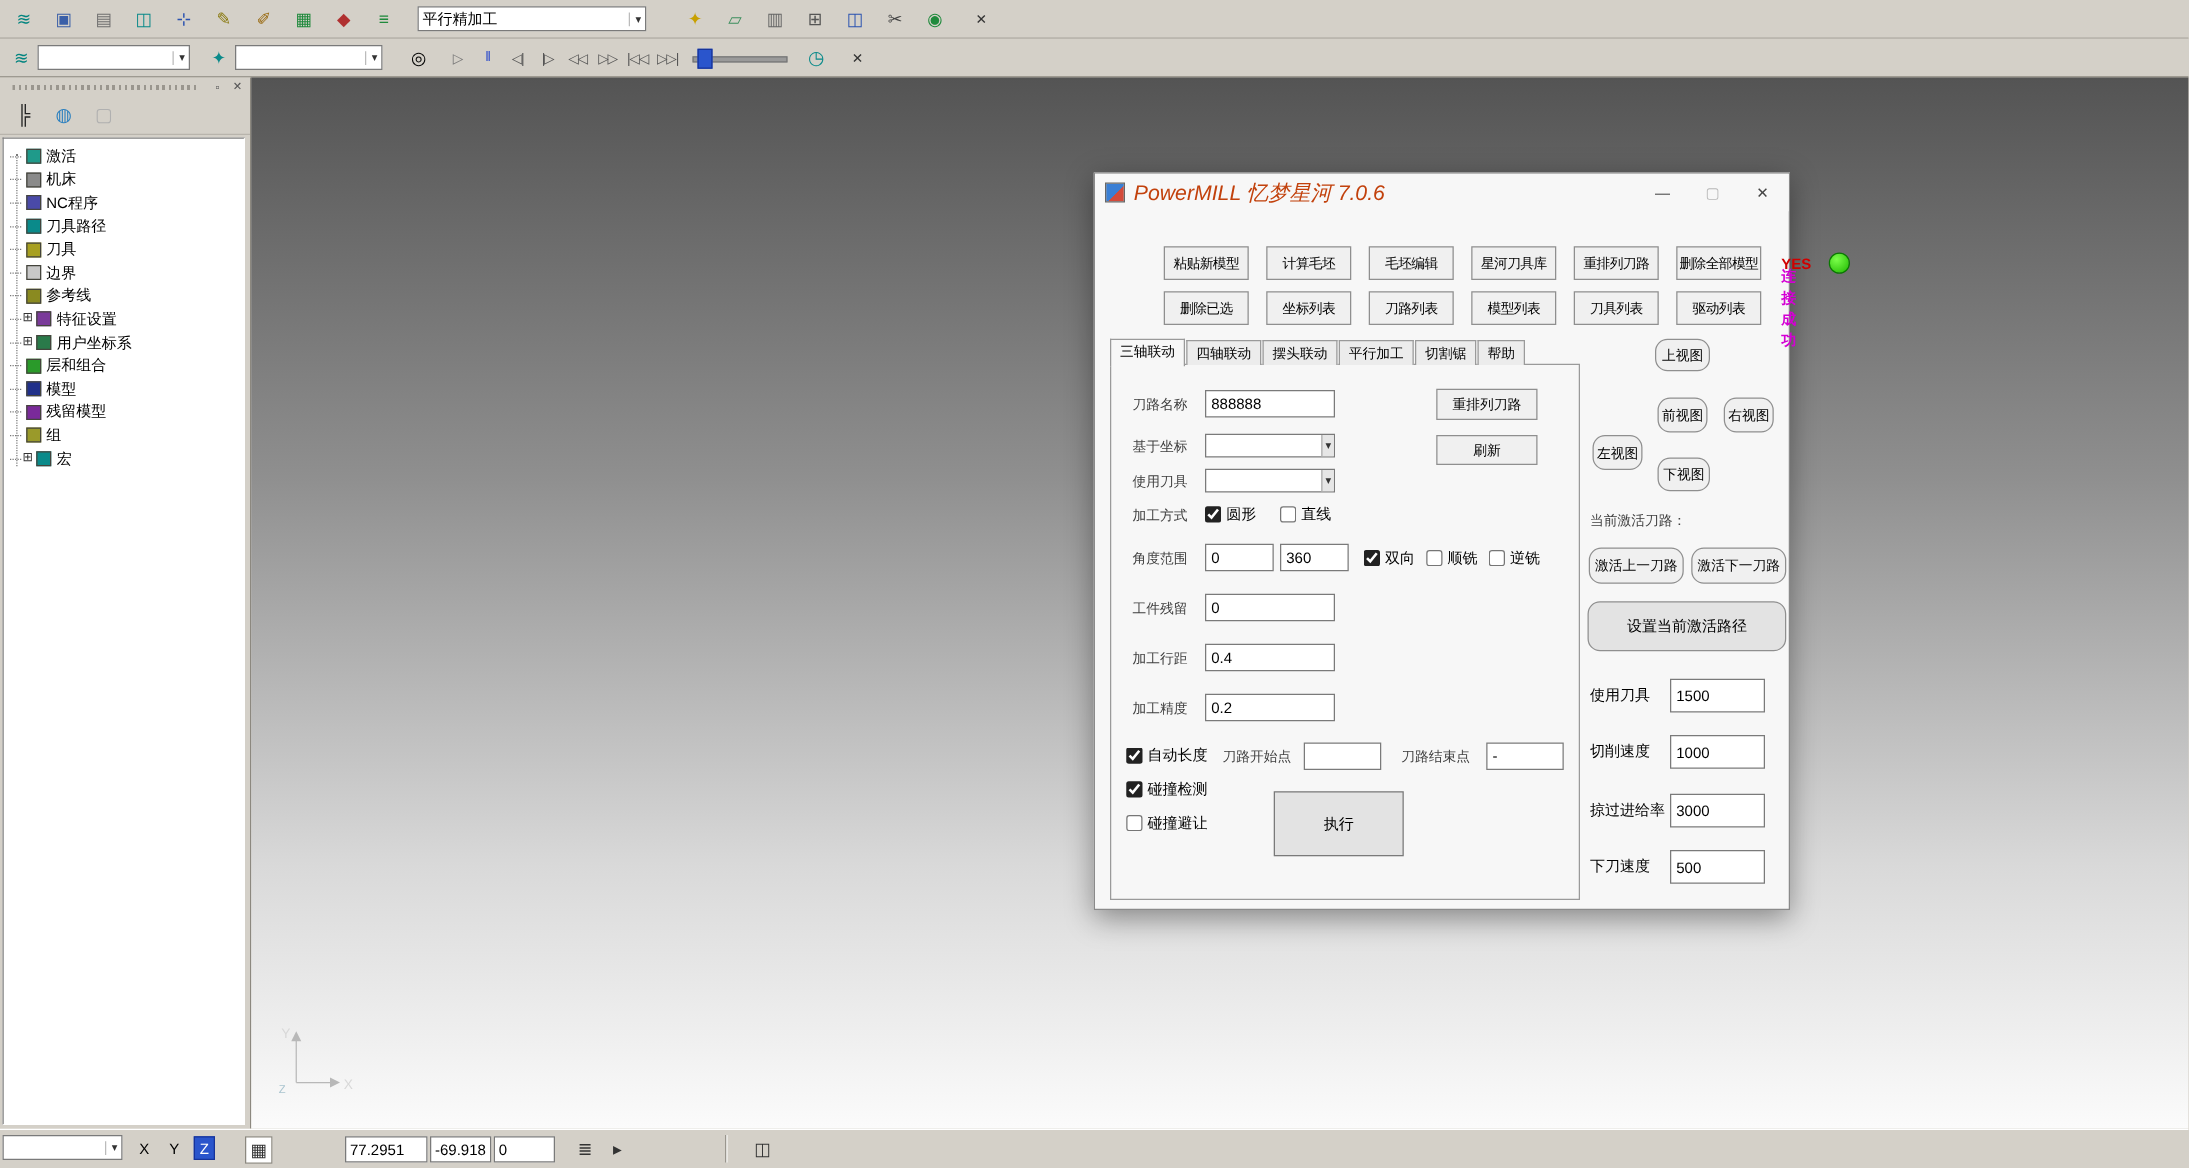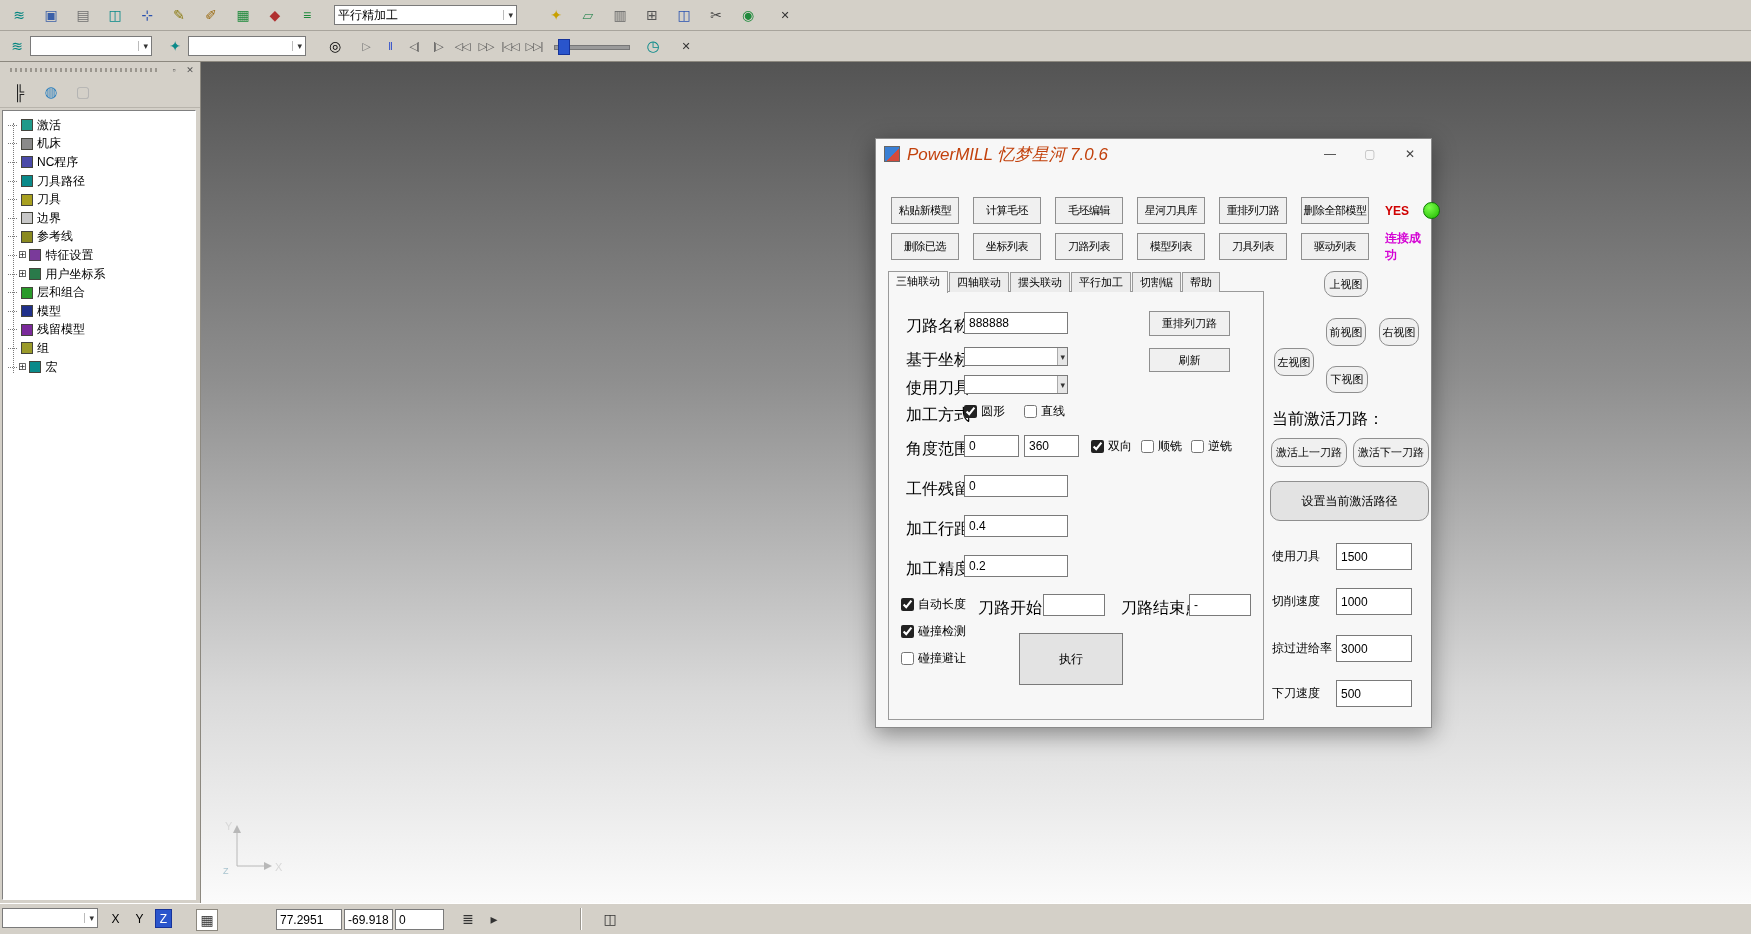--- a/index.html
+++ b/index.html
@@ -52,31 +52,31 @@
   .dialog{position:absolute;left:674px;top:76px;width:557px;height:590px;background:#f7f7f7;border:1px solid #8a8a8a;box-shadow:0 6px 22px rgba(0,0,0,.4);box-sizing:border-box;}
   .dlg-titlebar{position:absolute;left:0;top:0;right:0;height:30px;display:flex;align-items:center;padding:0 8px;background:#f7f7f7;}
   .dlg-appicon{width:14px;height:14px;background:linear-gradient(135deg,#3a7fd4 55%,#d44a3a 55%);border:1px solid #666;margin-right:7px;}
   .dlg-title{font-size:17px;color:#c2410c;font-style:italic;}
   .dlg-ctrls{margin-left:auto;display:flex;gap:26px;align-items:center;padding-right:6px;}
   .dlg-ctrl{font-size:12px;color:#444;width:14px;text-align:center;}
   .dlg-ctrl.dim{color:#b8b8b8;}
   .dlg-menubar{position:absolute;left:0;top:30px;right:0;height:24px;display:flex;align-items:center;gap:16px;padding-left:14px;}
   .menu-item{font-size:12px;color:#111;}
   .dlg-actions{position:absolute;left:15px;display:flex;align-items:center;height:27px;}
-  .btn-row{display:flex;gap:14px;}
+  .btn-row{display:flex;gap:14px;margin-left:40px;}
   .btn{background:#f0f0f0;border:1px solid #8f8f8f;font-size:11px;display:flex;align-items:center;justify-content:center;font-family:inherit;box-sizing:border-box;color:#000;white-space:nowrap;}
   .act-btn{width:68px;height:27px;letter-spacing:-0.5px;}
   .yes-label{color:#d00000;font-weight:bold;font-size:12px;margin-left:16px;}
   .status-dot{width:15px;height:15px;border-radius:50%;background:radial-gradient(circle at 35% 30%,#7bff4a,#1fb800);border:1px solid #0a7a00;margin-left:14px;}
   .connect-label{color:#d400d4;font-weight:bold;font-size:12px;margin-left:16px;}
   .dlg-tabs{position:absolute;top:133px;left:12px;height:20px;display:flex;align-items:flex-end;z-index:3;}
   .tab{height:17px;border:1px solid #9a9a9a;border-bottom:none;background:#ececec;padding:2px 7px 0 7px;font-size:11px;box-sizing:content-box;margin-right:1px;}
   .tab.active{height:19px;background:#f7f7f7;margin-bottom:-1px;}
   .dlg-panel{position:absolute;top:152px;left:12px;width:374px;height:427px;border:1px solid #9a9a9a;background:#f7f7f7;}
-  .plabel{position:absolute;font-size:16px;color:#000000;white-space:nowrap;}
+  .plabel{position:absolute;font-size:11px;color:#404040;white-space:nowrap;}
   .pinput{position:absolute;height:22px;border:1px solid #7a7a7a;font-size:12px;padding:1px 4px;background:#fff;box-sizing:border-box;font-family:inherit;}
   .pcombo{position:absolute;height:19px;width:104px;background:#fff;border:1px solid #7a7a7a;box-sizing:border-box;display:flex;align-items:center;}
   .pcombo .chev{margin-left:auto;font-size:9px;color:#333;background:#e6e6e6;border-left:1px solid #aaa;height:100%;display:flex;align-items:center;padding:0 2px;}
   .pcheck{position:absolute;display:flex;align-items:center;font-size:12px;gap:4px;white-space:nowrap;}
   .pcheck input{width:13px;height:13px;margin:0;accent-color:#222;}
   .exec-btn{position:absolute;left:130px;top:341px;width:104px;height:52px;font-size:12px;background:#e3e3e3;border:1px solid #7a7a7a;}
   .vbtn{position:absolute;border-radius:10px;}
   .param-row{position:absolute;display:flex;align-items:center;}
   .param-label{font-size:12px;width:64px;white-space:nowrap;}
   .param-input{width:76px;height:27px;border:1px solid #7a7a7a;background:#fff;font-size:12px;padding:0 4px;box-sizing:border-box;font-family:inherit;}

